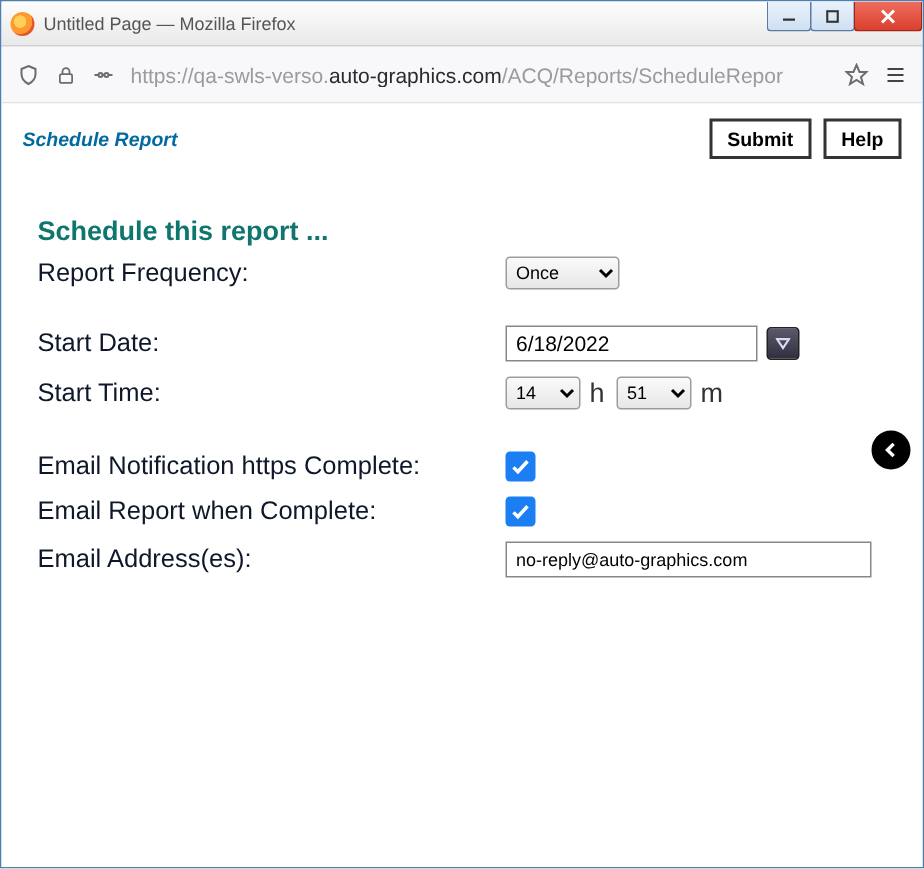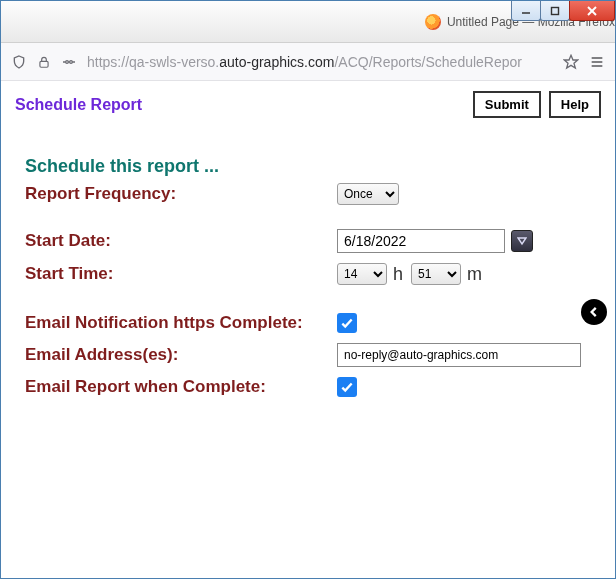--- a/index.html
+++ b/index.html
@@ -14,28 +14,27 @@
   .window {
     width: 616px;
     height: 579px;
     border: 1px solid #4a7fb0;
     background: #fff;
     display: flex;
     flex-direction: column;
     box-shadow: 0 0 0 1px rgba(0,0,0,0.05);
   }
   .titlebar {
-    height: 42px;
+    height: 30px;
     background: linear-gradient(#fdfdfd, #e9e9e9);
     border-bottom: 1px solid #d0d0d0;
     display: flex;
     align-items: center;
     padding: 0 0 0 6px;
     position: relative;
-    justify-content: flex-end;
   }
   .ff-icon {
     width: 16px; height: 16px;
     border-radius: 50%;
     background: radial-gradient(circle at 40% 40%, #ffcf5a 0 30%, #ff9a2e 31% 60%, #e3572b 61% 100%);
     margin-right: 6px;
   }
   .title-text {
     font-size: 12px;
     color: #555;
@@ -98,23 +97,24 @@
     overflow: hidden;
     background:#fff;
   }
   .toprow {
     display: flex;
     align-items: center;
     justify-content: space-between;
     padding: 10px 14px 8px 14px;
   }
   .page-title {
-    font-size: 16px;
+    font-size: 13px;
     font-weight: bold;
-    color: #6d28d9;
+    color: #0369a1;
+    font-style: italic;
   }
   .btnrow { display:flex; gap:8px; }
   .btn {
     border: 2px solid #333;
     background: #fff;
     font-size: 13px;
     font-weight: bold;
     padding: 4px 10px;
     cursor: pointer;
   }
@@ -128,32 +128,32 @@
     margin-bottom: 6px;
   }
   .row {
     display: flex;
     align-items: center;
     margin-bottom: 10px;
   }
   .label {
     width: 312px;
     font-size: 17px;
-    font-weight: bold;
-    color: #7f1d1d;
+    font-weight: normal;
+    color: #0f172a;
   }
   select {
     font-size: 12px;
     padding: 2px 2px;
     border: 1px solid #9c9c9c;
     border-radius: 3px;
     background: linear-gradient(#fafafa,#e7e7e7);
     height: 22px;
   }
-  .sel-freq { width: 62px; }
+  .sel-freq { width: 76px; }
   .sel-time { width: 50px; }
   .date-input {
     width: 168px;
     height: 24px;
     border: 1px solid #888;
     font-size: 14px;
     padding: 2px 6px;
   }
   .date-pick {
     width: 22px; height: 22px;
@@ -306,34 +306,34 @@
 
       <div class="row">
         <div class="label">Email Notification https Complete:</div>
         <div class="chk">
           <svg width="14" height="14" viewBox="0 0 24 24" fill="none" stroke="#fff" stroke-width="4">
               <polyline points="4 13 9 18 20 6"></polyline>
             </svg>
         </div>
       </div>
 
-      <div class="row" style="margin-top:8px">
-        <div class="label">Email Address(es):</div>
-        <input class="email-input" value="no-reply@auto-graphics.com" style="">
-      </div>
-
       <div class="row">
         <div class="label">Email Report when Complete:</div>
         <div class="chk">
           <svg width="14" height="14" viewBox="0 0 24 24" fill="none" stroke="#fff" stroke-width="4">
               <polyline points="4 13 9 18 20 6"></polyline>
             </svg>
         </div>
       </div>
 
+      <div class="row" style="margin-top:8px">
+        <div class="label">Email Address(es):</div>
+        <input class="email-input" value="no-reply@auto-graphics.com" style="">
+      </div>
+
     </div>
 
     <div class="fab">
       <svg width="14" height="14" viewBox="0 0 24 24" fill="none" stroke="#fff" stroke-width="4">
           <polyline points="15 5 8 12 15 19"></polyline>
         </svg>
     </div>
 
   </div>
 

